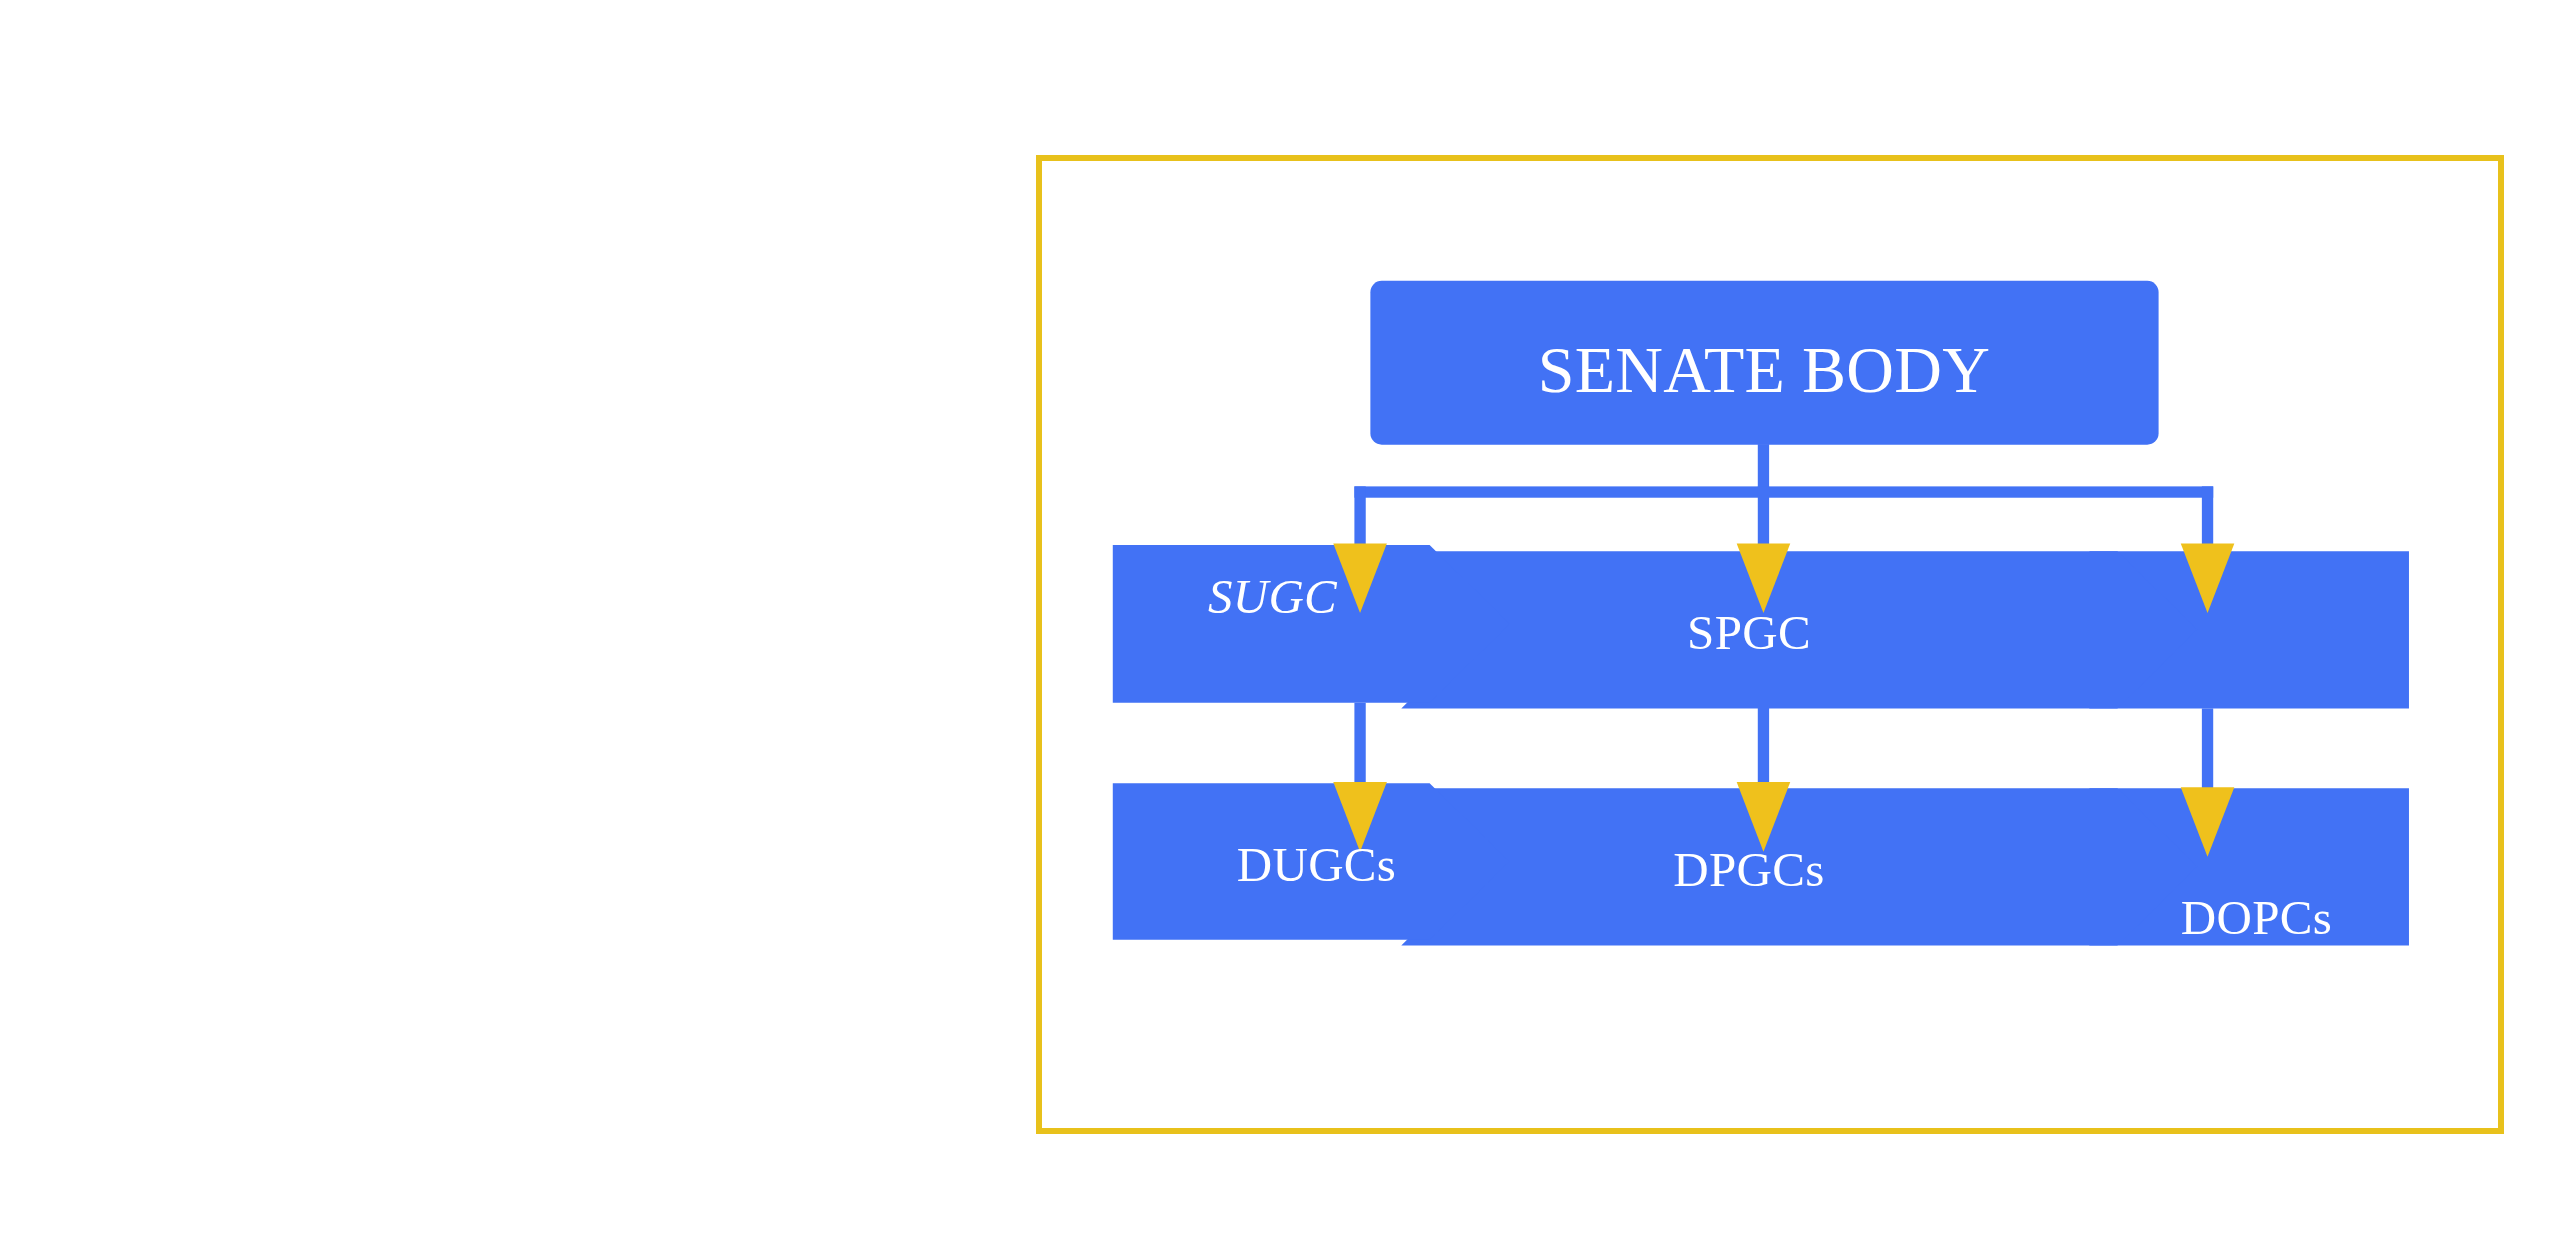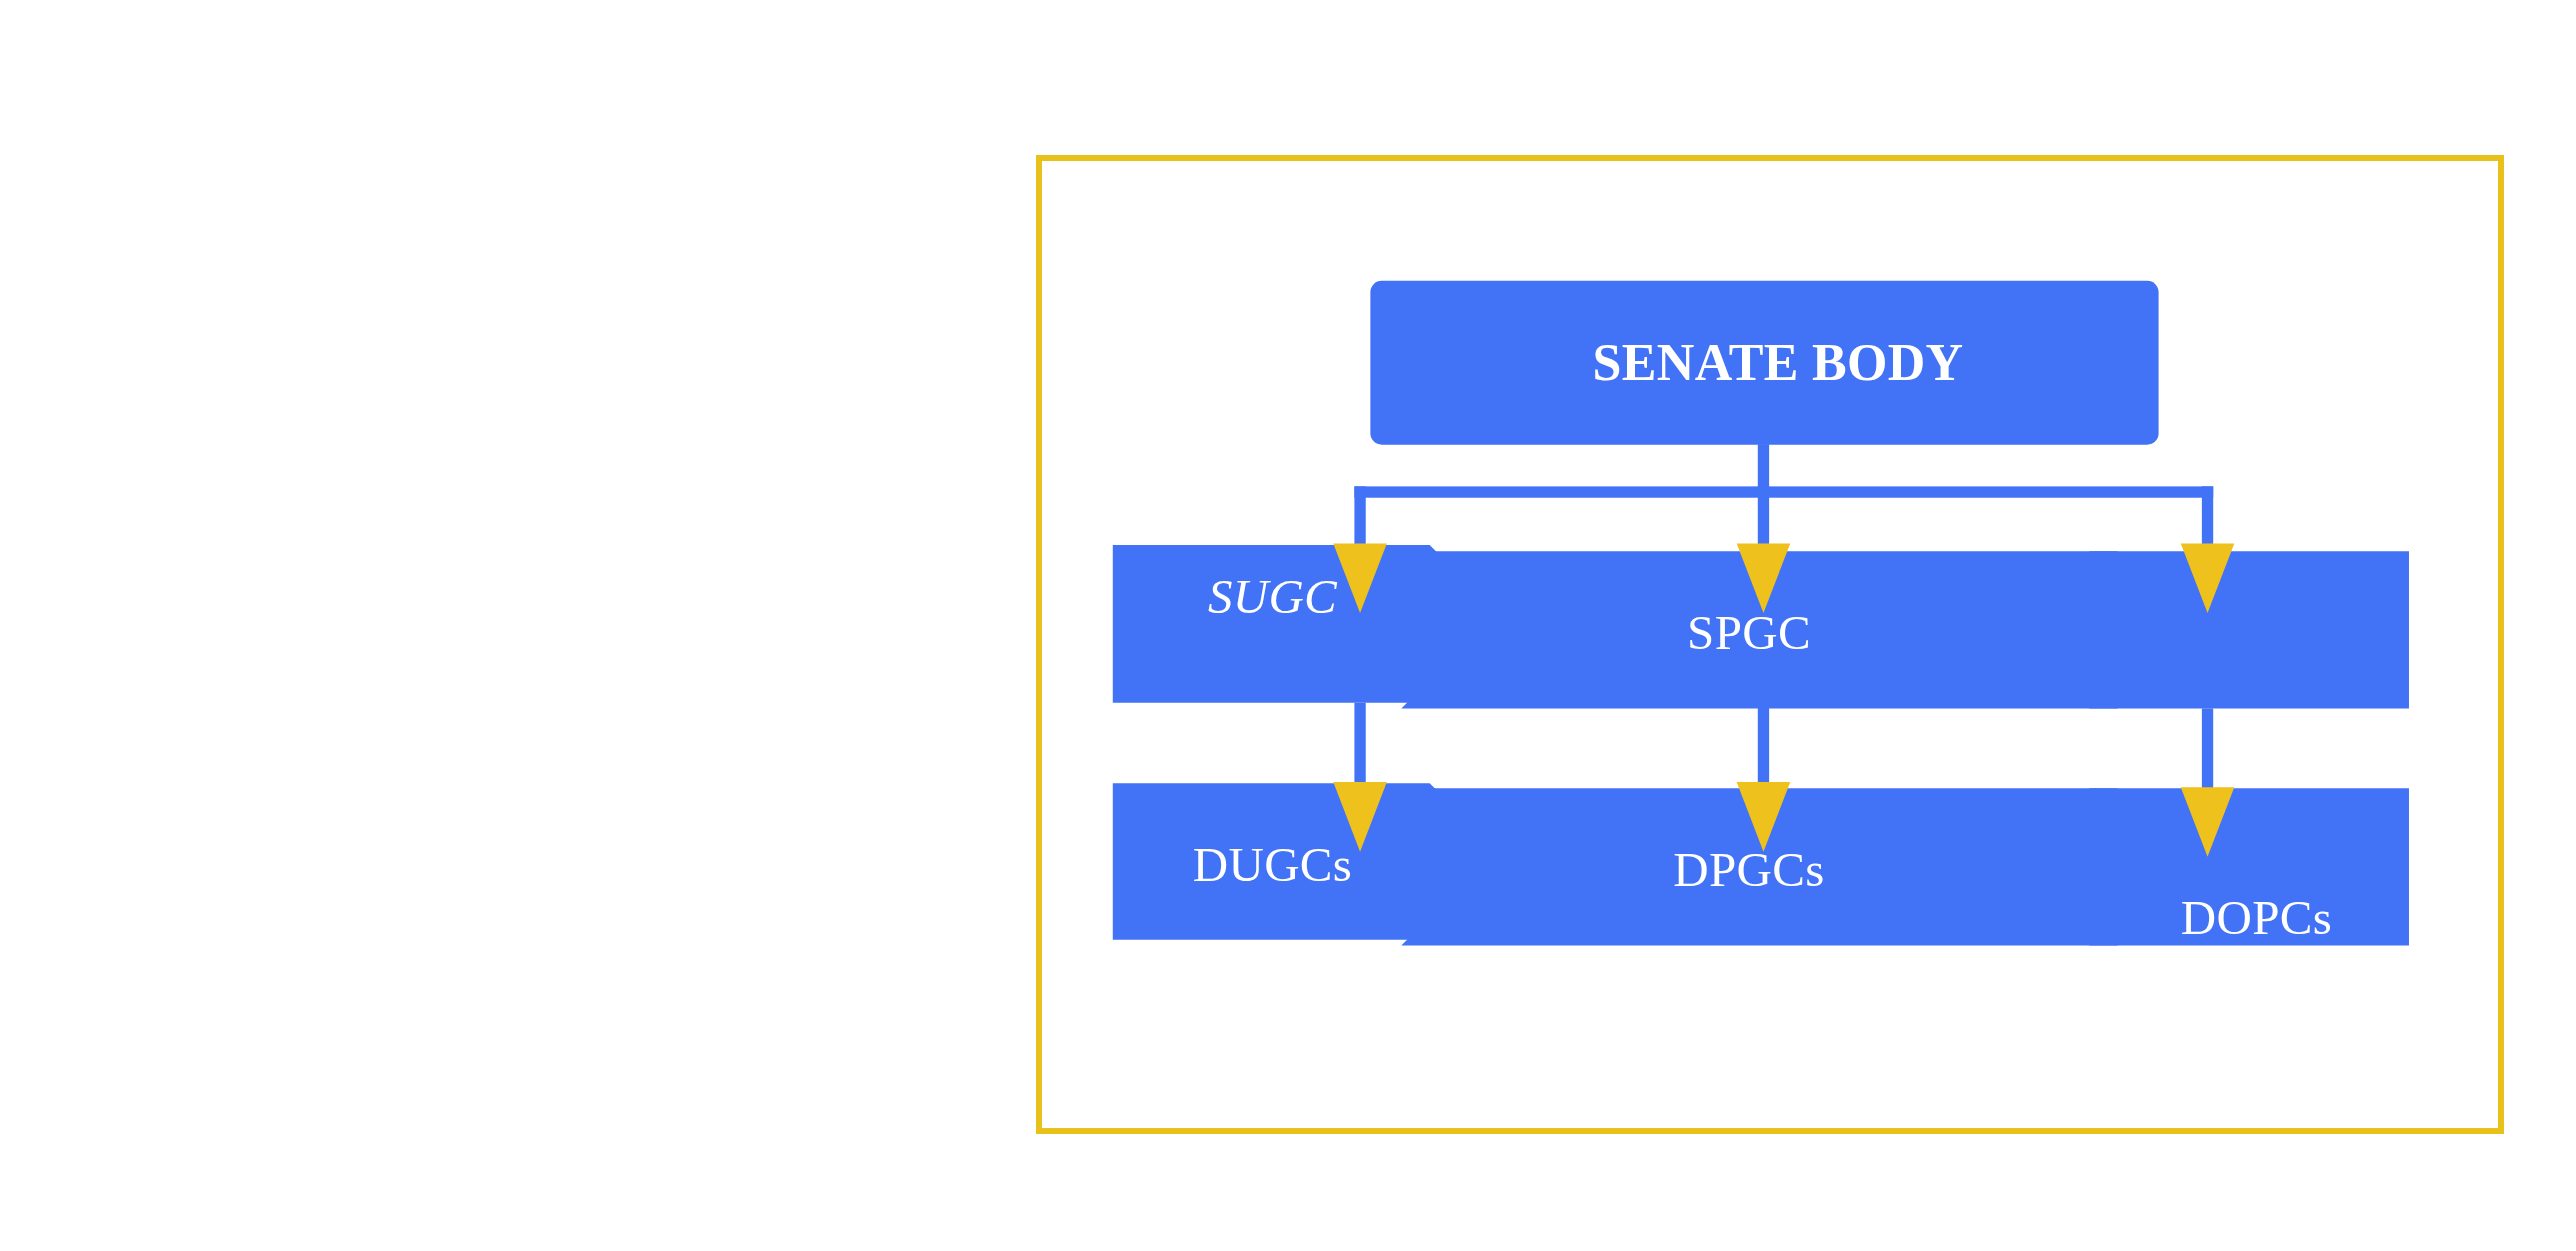--- a/index.html
+++ b/index.html
@@ -29,24 +29,23 @@
   .node-label{
     position:absolute;
     color:#ffffff;
     font-family:"Liberation Serif", serif;
     white-space:nowrap;
     text-align:center;
     letter-spacing:0.3px;
     pointer-events:none;
   }
   .root-label{
-    font-size:52px;
-    font-weight:bold;
+    font-size:66px;
+    font-weight:normal;
     line-height:1;
-    padding-left:14px;
   }
   .tier-label{
     font-size:49px;
     font-weight:normal;
     line-height:1;
   }
 </style>
 </head>
 <body>
 
@@ -104,20 +103,20 @@
     </g>
   </svg>
 
   <div class="node-label root-label" style="left:1370px;top:337px;width:788px;">SENATE BODY</div>
 
   <div class="node-label tier-label" style="left:1113px;top:572px;width:319px;font-style:italic;">SUGC</div>
 
   <div class="node-label tier-label" style="left:1535px;top:608px;width:428px;">SPGC</div>
 
 
-  <div class="node-label tier-label" style="left:1113px;top:840px;width:319px;">DUGCs</div>
+  <div class="node-label tier-label" style="left:1113px;top:840px;width:319px;padding-left:44px;">DUGCs</div>
 
   <div class="node-label tier-label" style="left:1535px;top:845px;width:428px;">DPGCs</div>
 
   <div class="node-label tier-label" style="left:2107px;top:845px;width:299px;margin-top:48px;">DOPCs</div>
 
 </div>
 
 
 </body></html>

